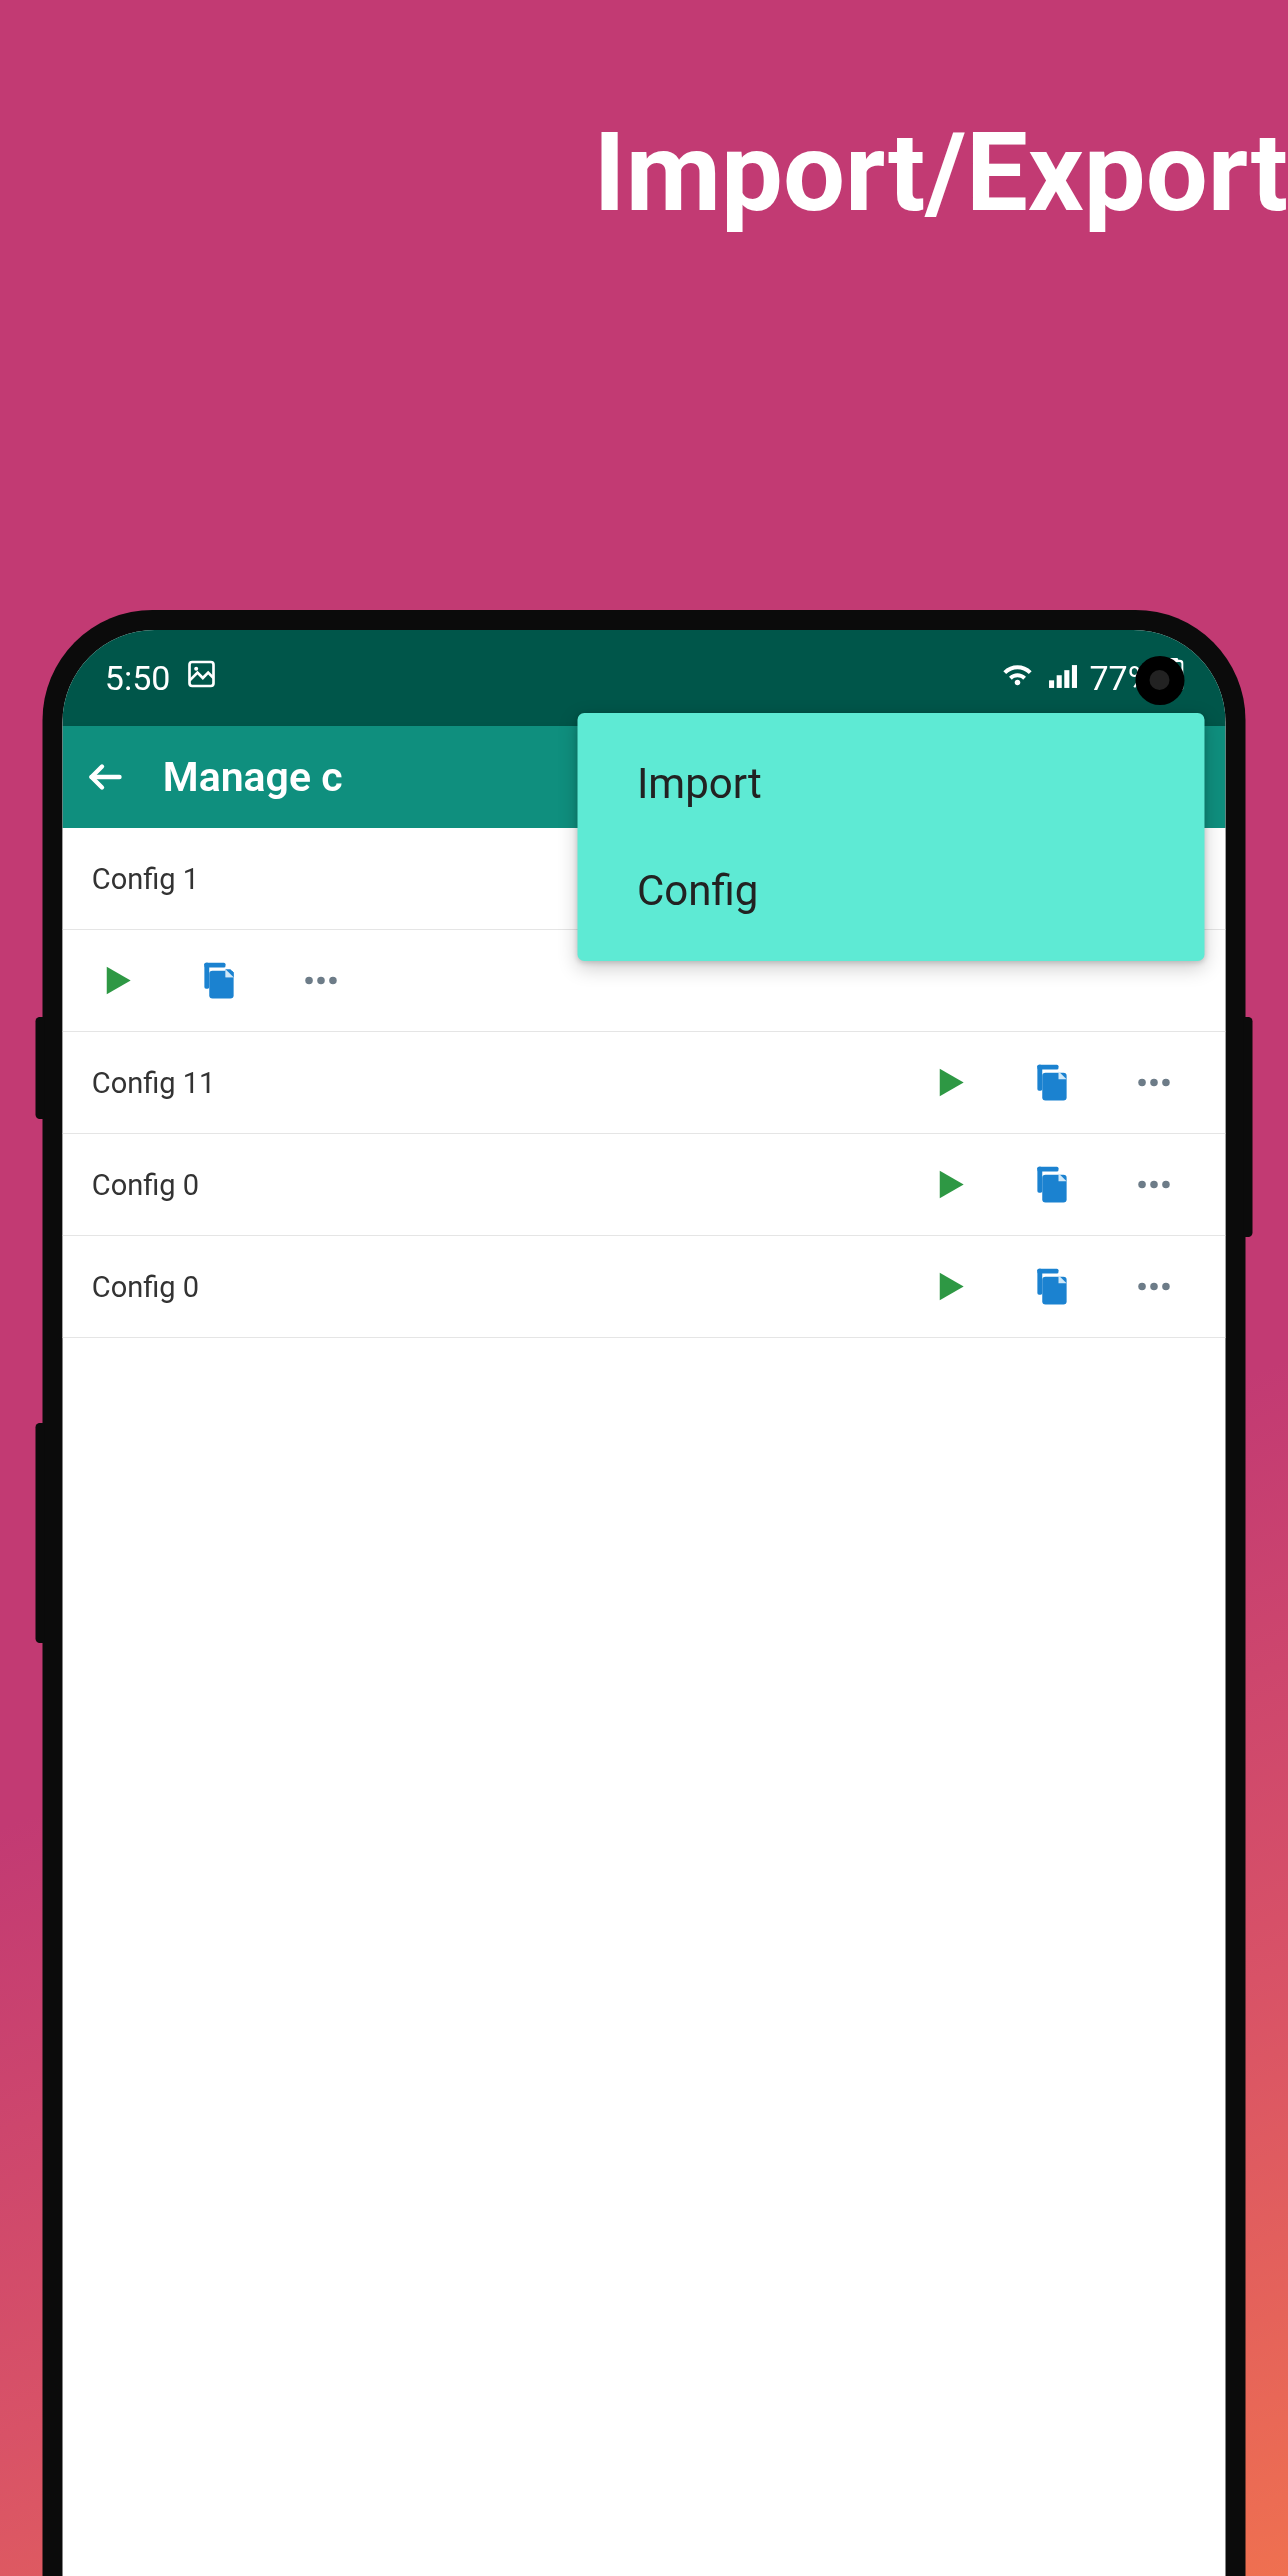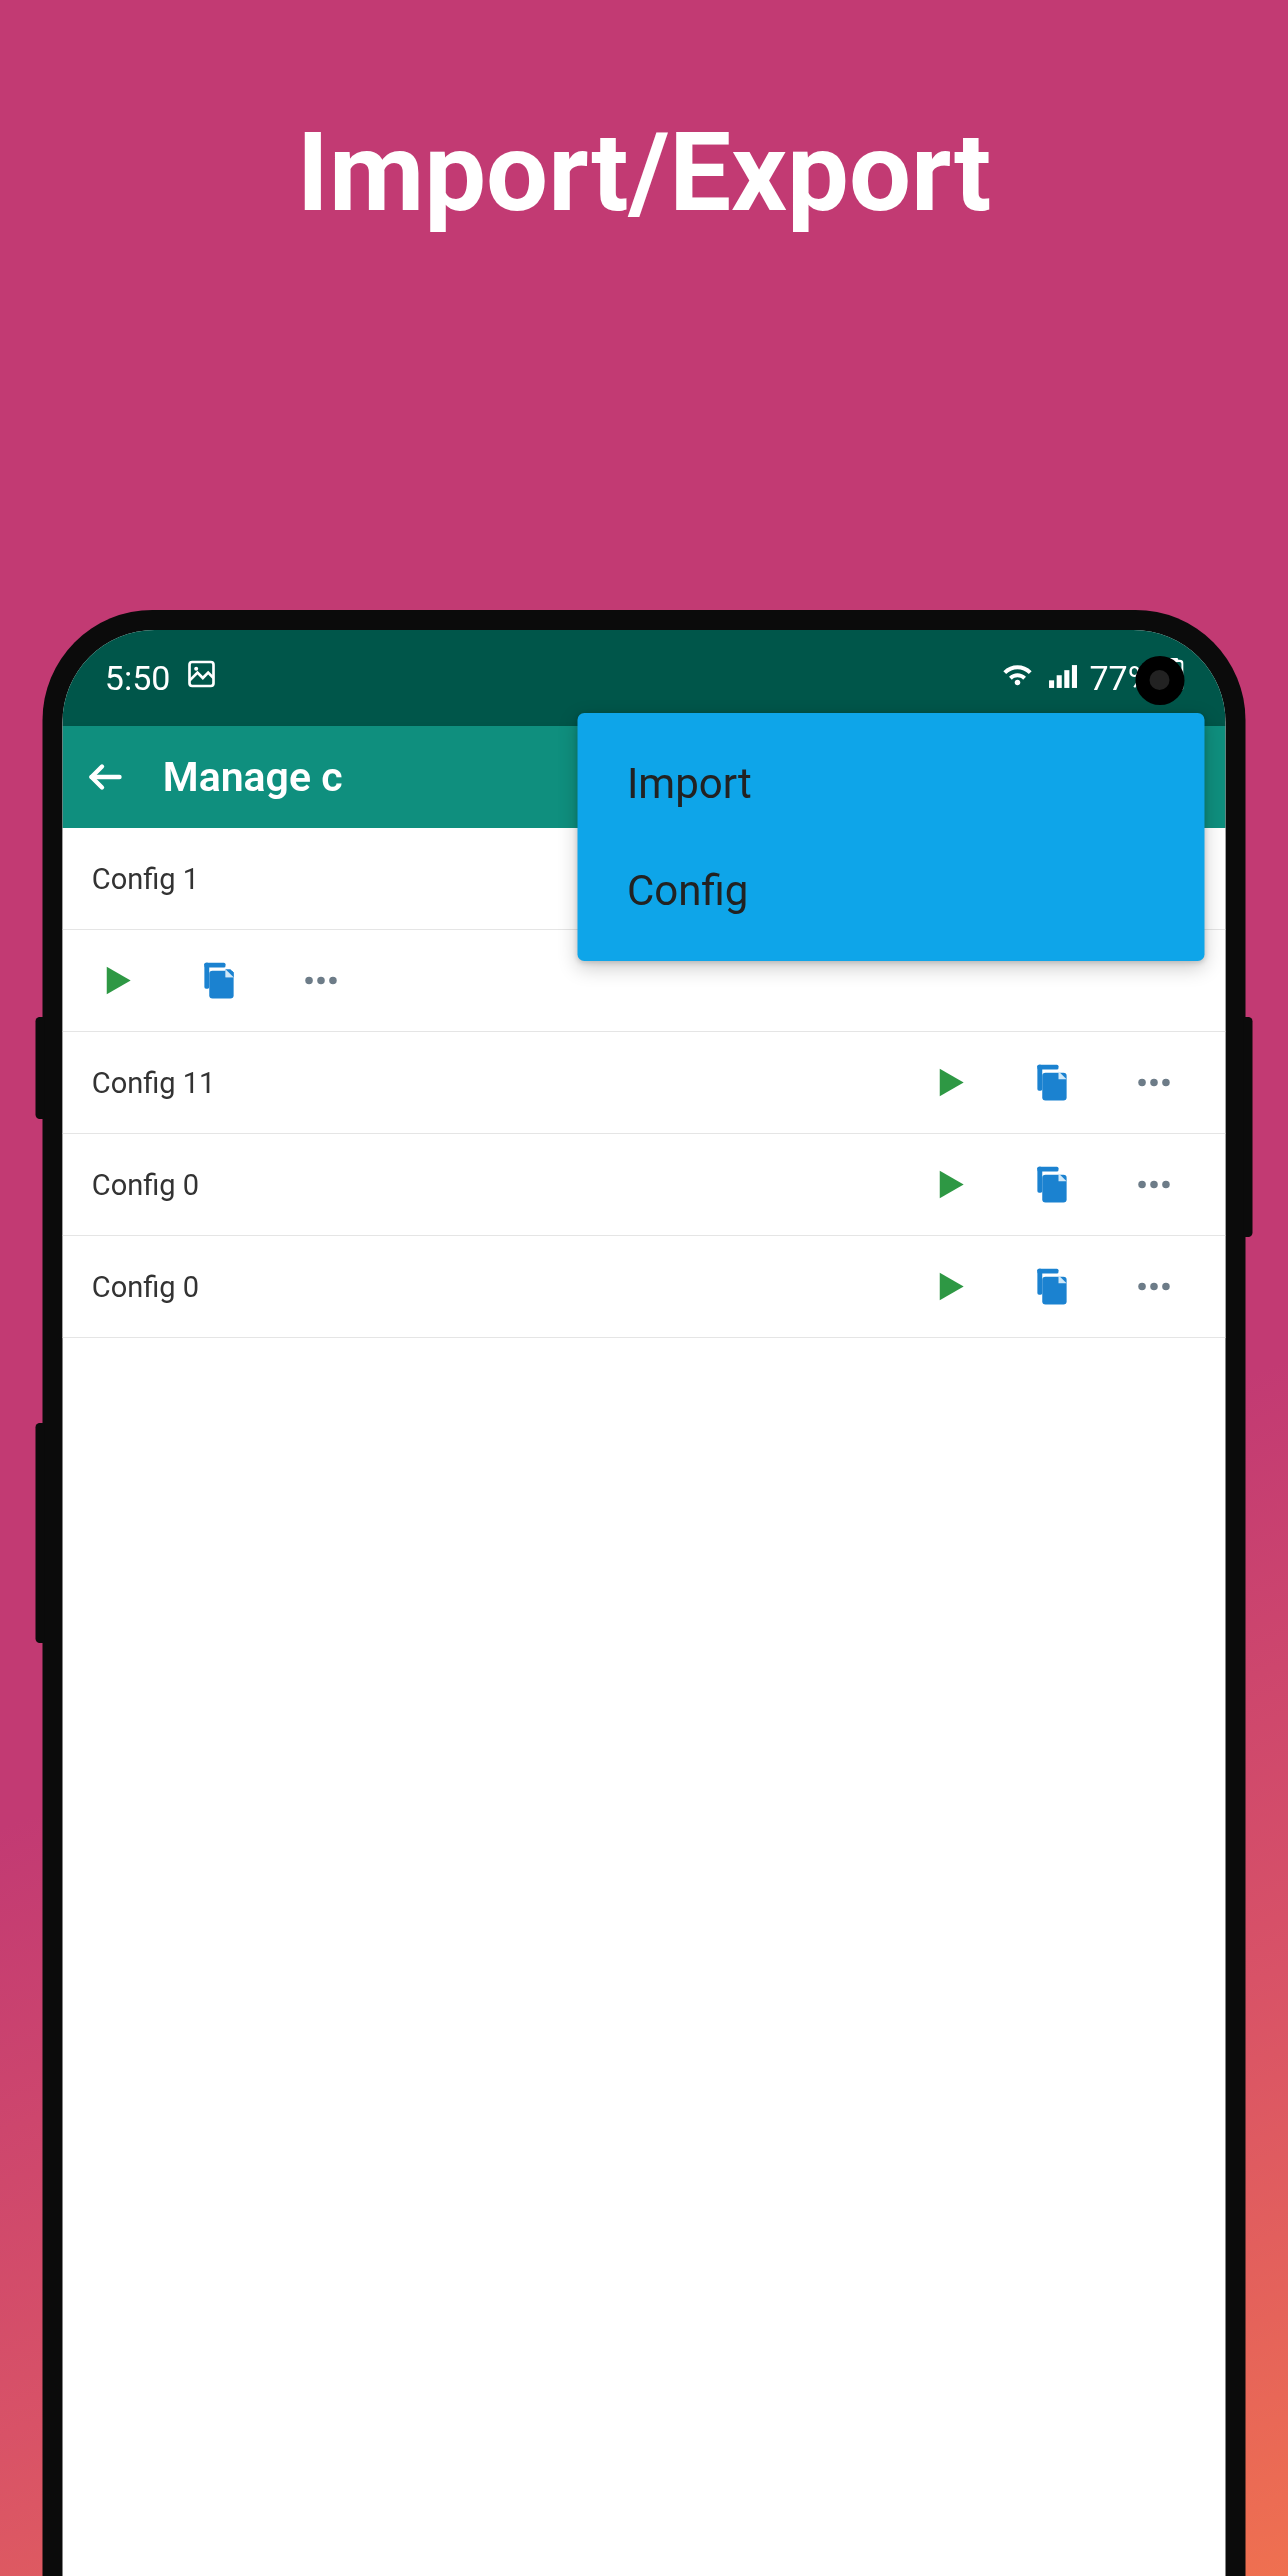--- a/index.html
+++ b/index.html
@@ -8,21 +8,21 @@
     font-family: -apple-system, BlinkMacSystemFont, "Segoe UI", Roboto, sans-serif;
     background: linear-gradient(160deg, #c23a73 0%, #c23a73 60%, #d85267 80%, #ef7050 100%);
     position: relative;
     overflow: hidden;
   }
   .promo-title {
     position: absolute;
     top: 110px;
     left: 0;
     width: 100%;
-    text-align: center;
+    text-align: right;
     color: #fff;
     font-size: 110px;
     font-weight: 700;
     line-height: 1.15;
   }
 
   .phone-frame {
     position: absolute;
     top: 610px;
     left: 50%;
@@ -97,24 +97,24 @@
   }
   .config-name { flex:1; font-size:29px; color:#333; font-weight:400; }
   .row-icons { display:flex; align-items:center; gap:51px; padding-right:17px; }
   .icon-btn { width:51px; height:51px; display:flex; align-items:center; justify-content:center; }
 
   .popup-menu {
     position:absolute;
     top: 83px;
     right: 20.3px;
     width: 627px;
-    background:#0ea5e9;
+    background:#5eead4;
     border-radius: 6.8px;
     box-shadow: 0 6.8px 20.3px rgba(0,0,0,0.2), 0 1.7px 5.1px rgba(0,0,0,0.15);
-    padding: 17px 2px;
+    padding: 17px 12px;
     z-index: 40;
   }
   .popup-item {
     padding: 29px 47px;
     font-size: 42px;
     color:#222;
     font-weight:400;
   }
 </style>
 </head>

